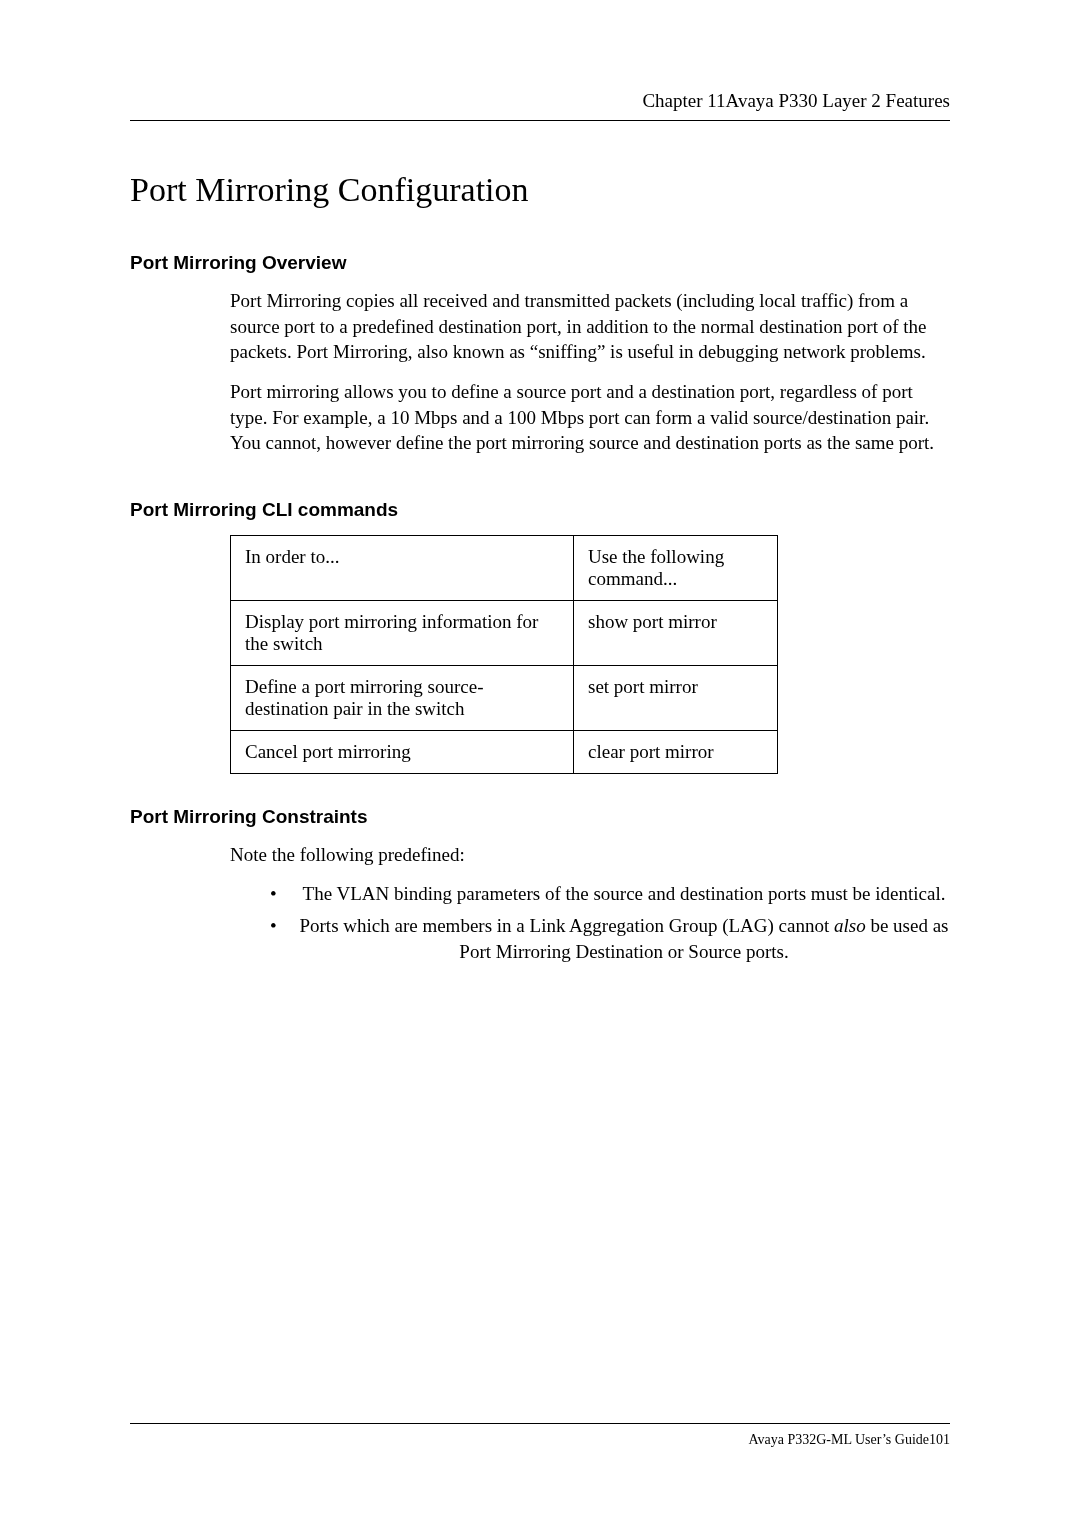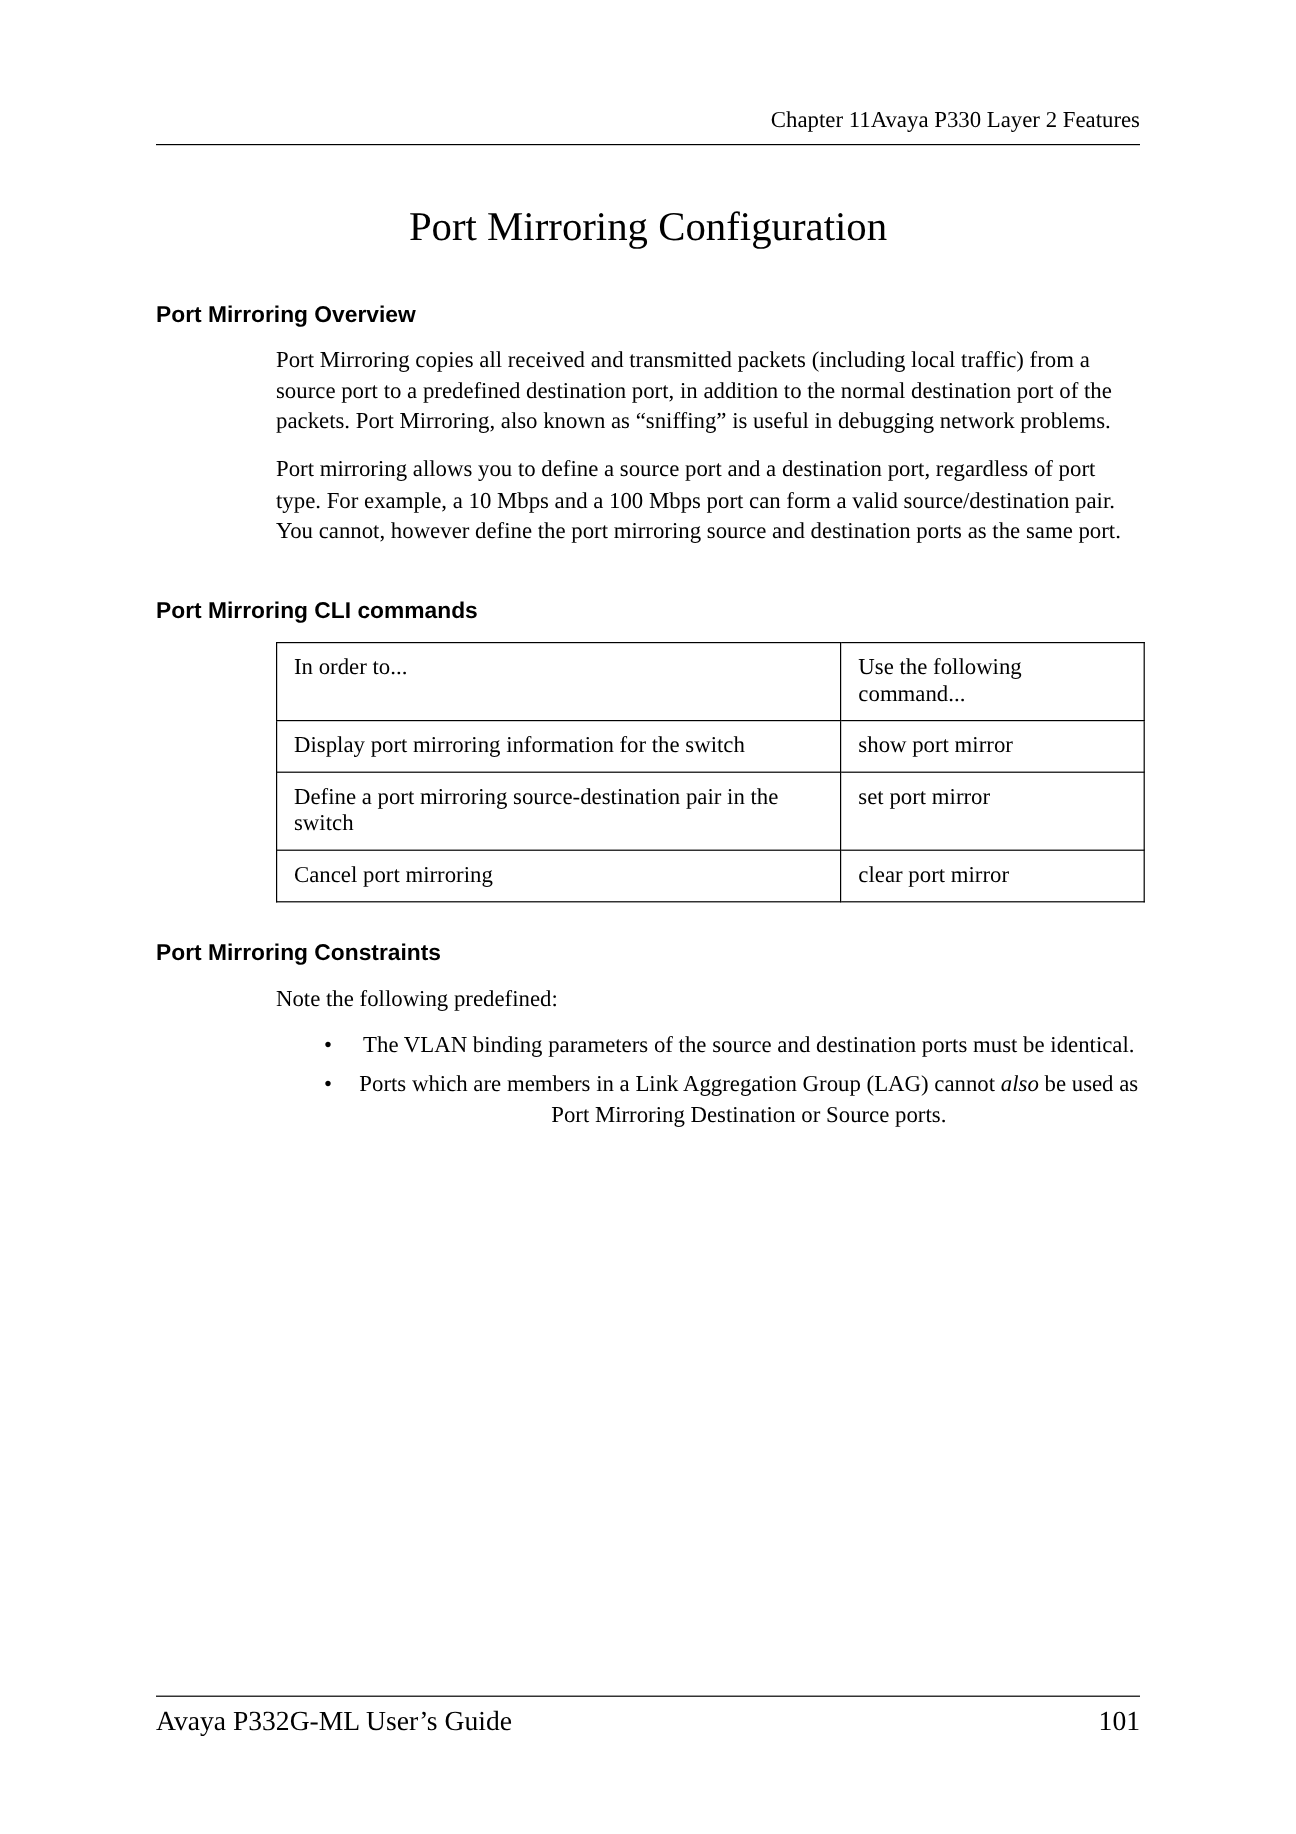--- a/index.html
+++ b/index.html
@@ -33,40 +33,39 @@
   }
   .rule-bottom {
     border: 0;
     border-top: 1.5px solid #000;
     margin: 0 0 8px 0;
   }
   .h1 {
     font-size: 34px;
     font-weight: 400;
     margin: 0 0 36px 0;
-    text-align: center;
   }
   .h3 {
     font-family: Arial, Helvetica, sans-serif;
     font-weight: 700;
     font-size: 19px;
     margin: 0 0 14px 0;
   }
   .body {
     font-size: 19px;
     line-height: 1.35;
     margin: 0 0 14px 0;
     padding-left: 100px;
   }
   .section { margin-bottom: 32px; margin-top: 43px; }
   .section-tight { margin-bottom: 24px; }
   table.cmds {
     border-collapse: collapse;
     margin-left: 100px;
-    width: 724px;
+    width: 548px;
     font-size: 19px;
     padding-left: 20px;
   }
   table.cmds td, table.cmds th {
     border: 1px solid #000;
     padding: 10px 14px;
     text-align: left;
     vertical-align: top;
     font-weight: 400;
   }
@@ -91,22 +90,22 @@
     font-size: 19px;
   }
   .footer {
     position: absolute;
     left: 130px;
     right: 130px;
     bottom: 80px;
   }
   .footer-row {
     display: flex;
-    justify-content: space-between;
-    font-size: 23px;
+    justify-content: flex-end;
+    font-size: 14px;
   }
   em { font-style: italic; }
 </style>
 </head>
 <body>
 
 <div class="page">
 
   <div class="running-head">
     <span>Chapter 11</span>

